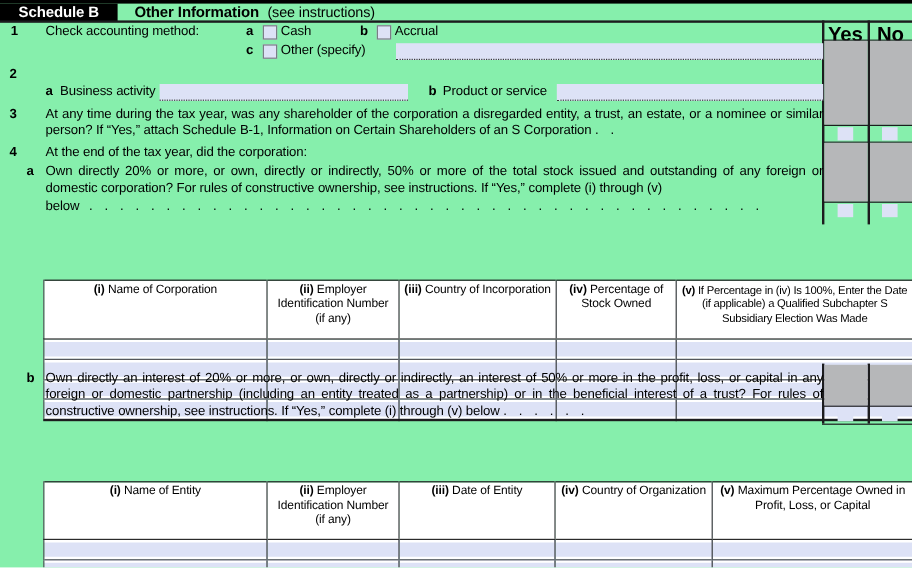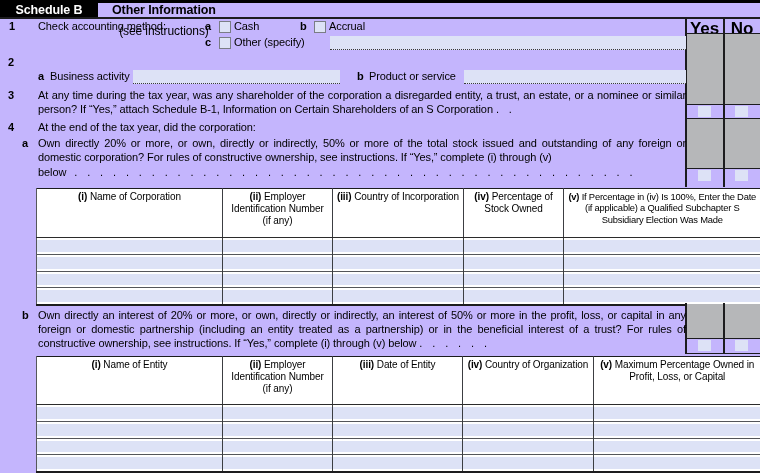--- a/index.html
+++ b/index.html
@@ -1,38 +1,38 @@
 <!DOCTYPE html>
 <html><head>
 <meta charset="utf-8">
 <style>
   html,body{margin:0;padding:0;background:#fff;}
-  .page{position:relative;width:760px;height:473px;background:#c4b5fd;overflow:hidden;
+  .page{position:relative;width:760px;height:473px;background:#86efac;overflow:hidden;
         font-family:"Liberation Sans","DejaVu Sans",sans-serif;color:#000;
         font-size:11px;letter-spacing:-0.1px;}
   .abs{position:absolute;}
   .hline{background:#1c1c1e;height:1px;}
   .vline{background:#1c1c1e;width:1.5px;}
   .bold{font-weight:bold;}
   .schbox{left:0;top:3px;width:98px;height:14.5px;background:#000;color:#fff;
           font-weight:bold;font-size:12.5px;text-align:center;line-height:14.5px;}
-  .titlerow{left:112px;top:3px;height:14px;display:flex;gap:7px;align-items:center;flex-direction:column;}
+  .titlerow{left:112px;top:3px;height:14px;display:flex;gap:7px;align-items:center;}
   .title{font-weight:bold;font-size:12.5px;}
   .subtitle{font-size:12px;}
   .ynhead{top:18.5px;text-align:center;font-weight:bold;font-size:17px;}
   .gray{background:#b6b7b9;}
   .ansbox{width:13px;height:11px;background:#dde2f6;}
   .qnum{font-weight:bold;}
   .cb{width:10px;height:10px;background:#dde2f6;border:1px solid #7a7d85;}
   .field{background:#dde2f6;border-bottom:1.5px dotted #3a3a3a;height:13px;}
   .para{text-align:justify;line-height:13.8px;}
   .leader{overflow:hidden;white-space:nowrap;word-spacing:7px;flex:1;}
   .dots{word-spacing:7px;}
   table.grid{border-collapse:collapse;table-layout:fixed;width:724px;
-             border-top:1.5px solid #1c1c1e;border-bottom:2.5px solid #1c1c1e;}
+             border-top:1.5px solid #1c1c1e;border-bottom:2.5px solid #1c1c1e;margin-top:45px;}
   table.grid th{background:#fff;font-weight:normal;font-size:10px;line-height:1.22;
                 vertical-align:top;text-align:center;padding:2px 3px;
                 border-left:1.5px solid #3c3e42;border-bottom:1.5px solid #2b2b2b;}
   table.grid th:first-child, table.grid td:first-child{border-left:1px solid #55575b;}
   table.grid td{background:#dde2f6;border-left:1.5px solid #3c3e42;
                 border-top:1px solid #54565a;height:15.75px;padding:0;
                 box-shadow:inset 0 2px 0 #fff, inset 0 -2px 0 #fff;}
   table.grid tbody tr:first-child td{border-top:none;}
   .t1 th{height:44px;} .t2 th{height:43px;}
   .t1 th:last-child{font-size:9.4px;letter-spacing:-0.2px;}

